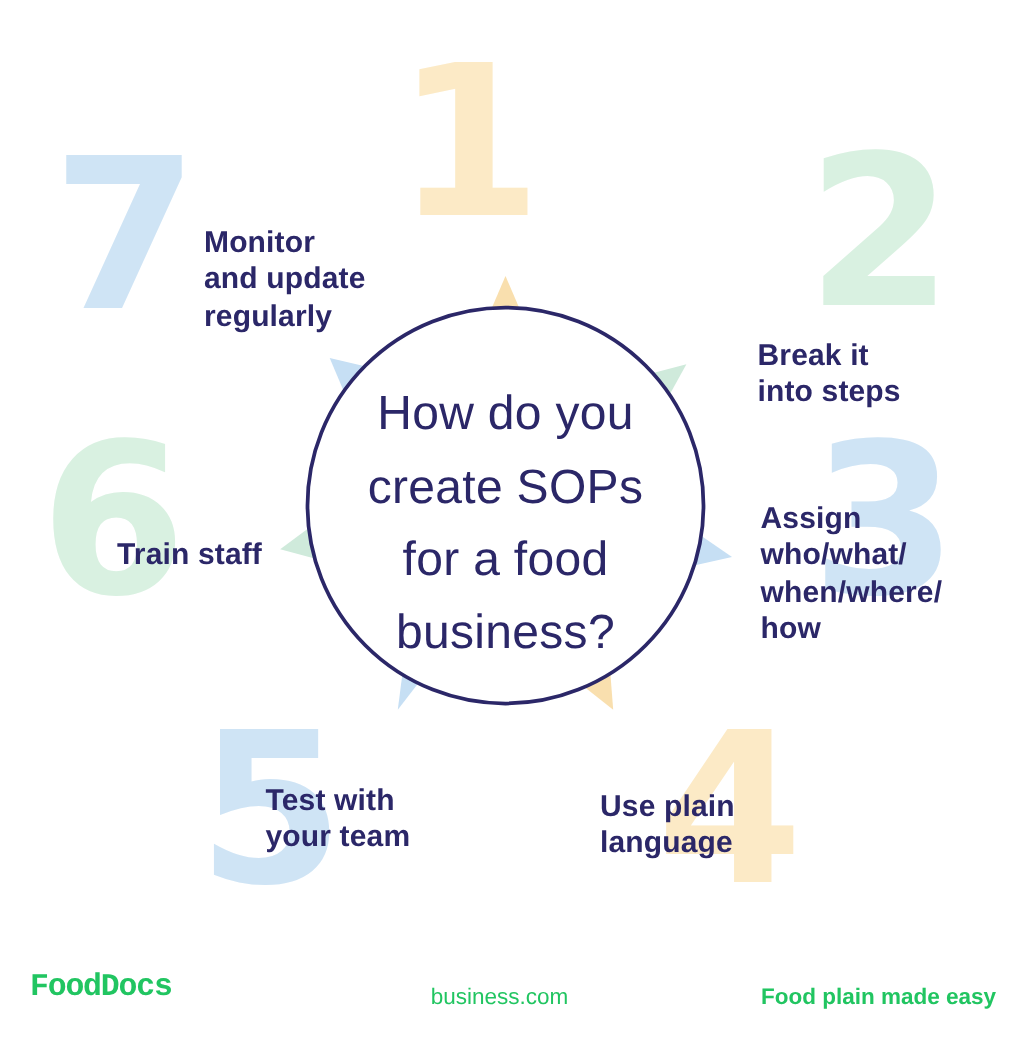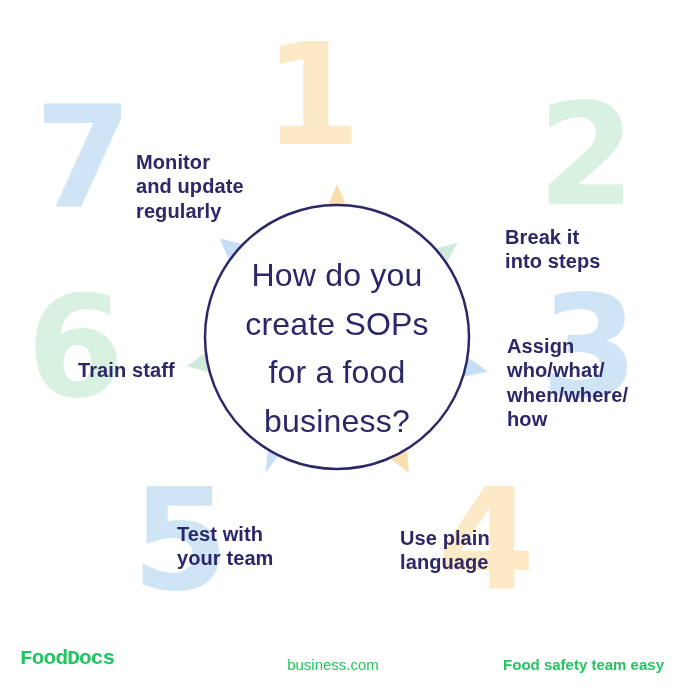--- a/index.html
+++ b/index.html
@@ -132,15 +132,15 @@
 language</div>
   <div class="step-label s5l">Test with
 your team</div>
   <div class="step-label s6l">Train staff</div>
   <div class="step-label s7l">Monitor
 and update
 regularly</div>
 
   <div class="footer-logo">FoodDocs</div>
   <div class="footer-url">business.com</div>
-  <div class="footer-tagline">Food safety team easy</div>
+  <div class="footer-tagline">Food plain made easy</div>
 
 </div>
 
 </body></html>

